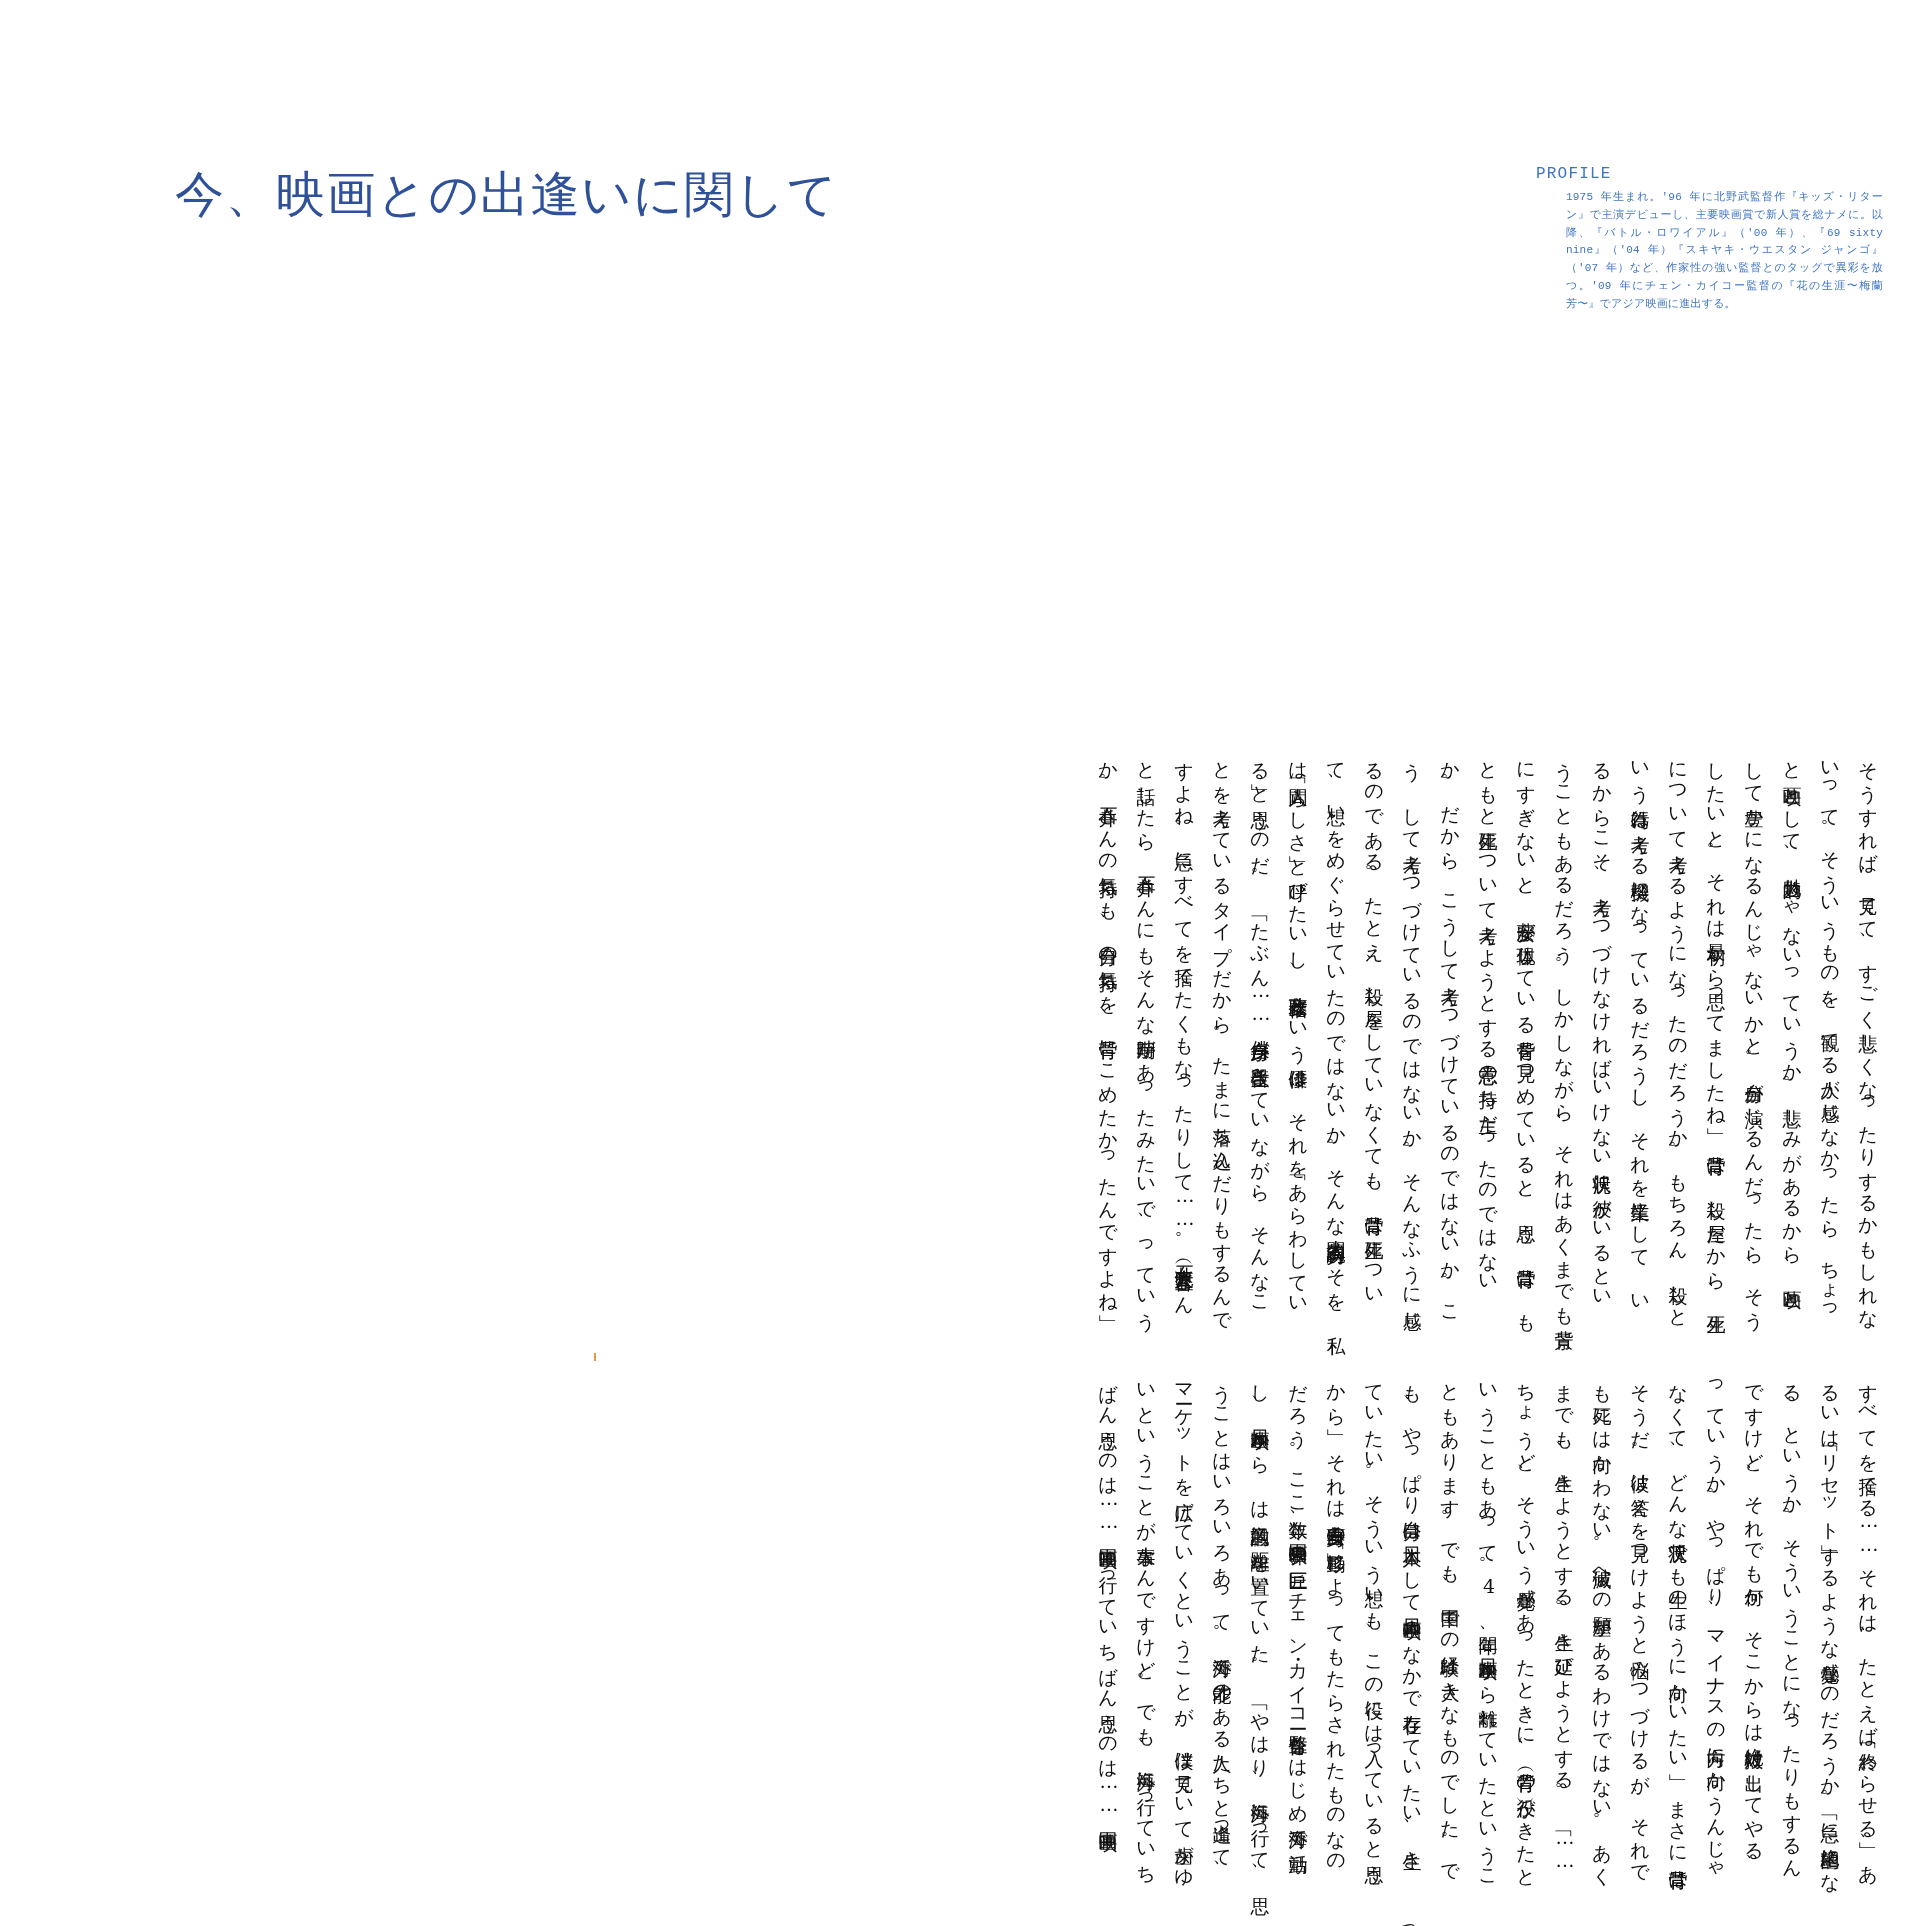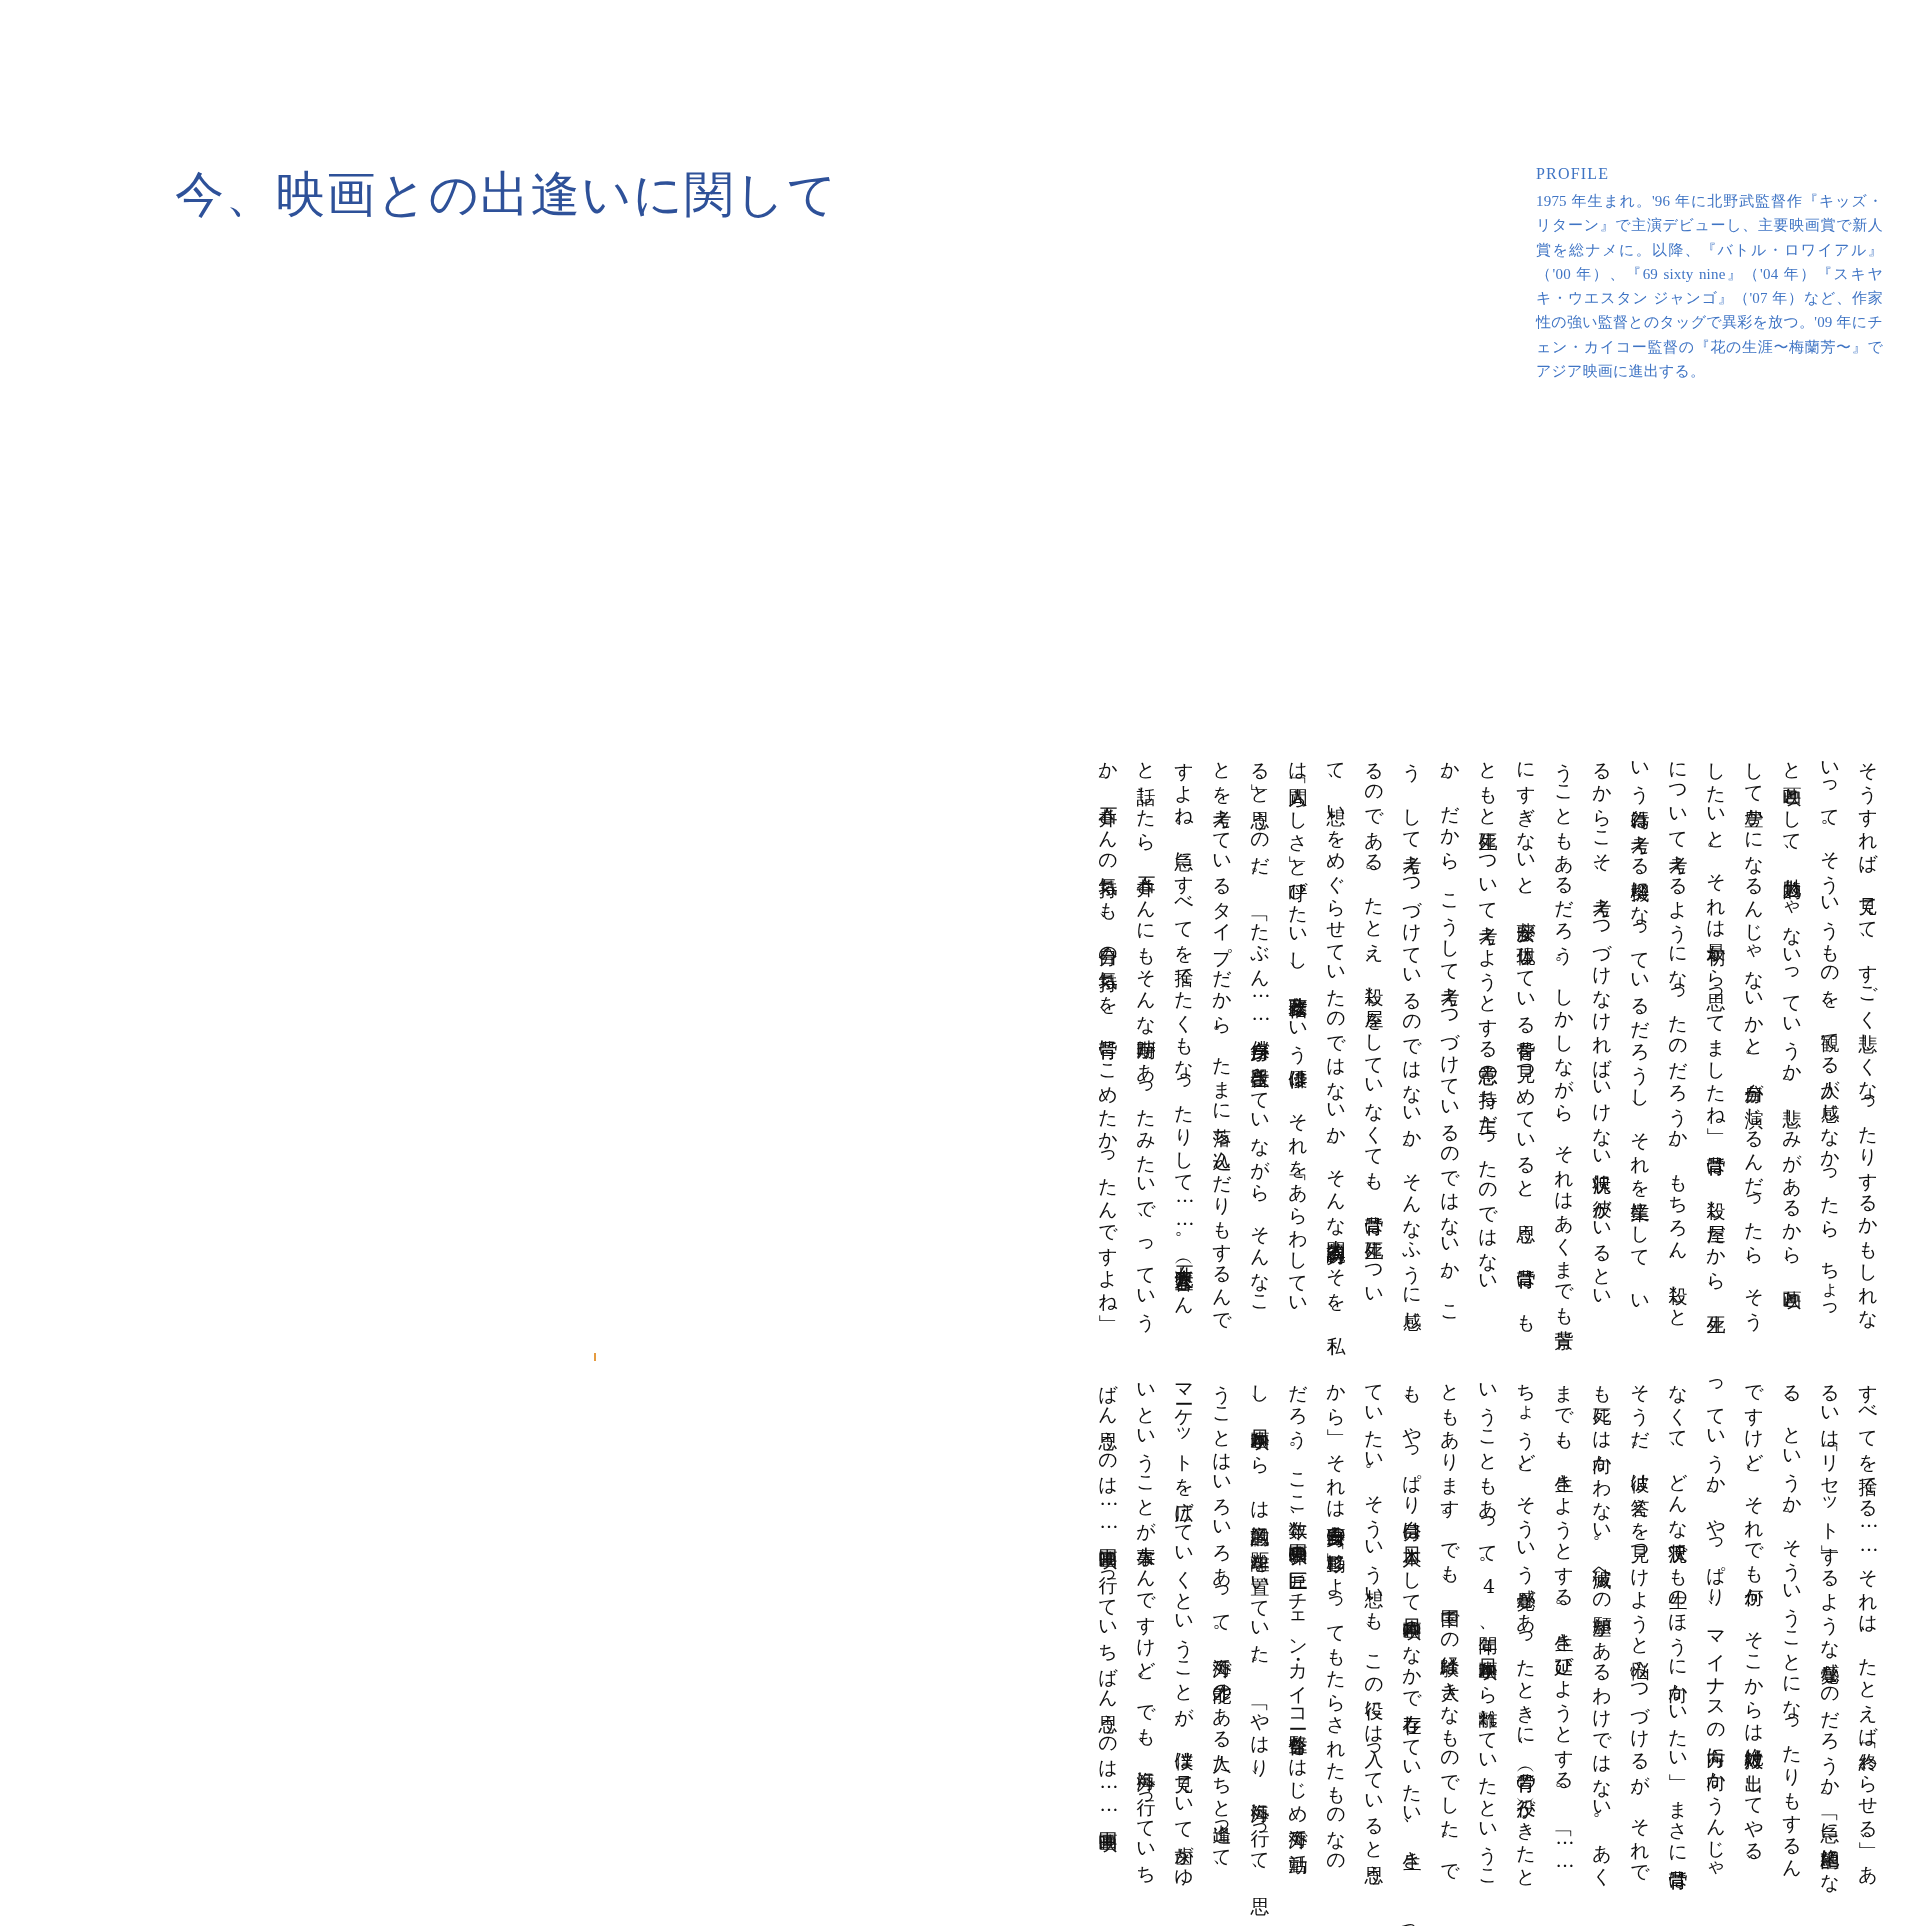--- a/index.html
+++ b/index.html
@@ -38,34 +38,35 @@
   }
   #headline .hl-line { display: block; }
 
   
   #profile {
     position: absolute;
     left: 1536px;
     top: 166px;
     width: 347px;
     color: #3f74c4;
-    font-family: Liberation Serif, serif;
+    font-family: Liberation Mono, monospace;
   }
   #profile .pf-title {
     font-size: 16px;
     letter-spacing: 1.2px;
     margin-bottom: 7px;
     line-height: 1;
   }
   #profile .pf-body {
-    font-size: 15px;
+    font-size: 11px;
     line-height: 1.62;
     text-align: justify;
     text-justify: inter-character;
     letter-spacing: 0.2px;
+    margin-left: 30px;
   }
 
   
   .vblock {
     position: absolute;
     writing-mode: vertical-rl;
     -webkit-writing-mode: vertical-rl;
     text-orientation: upright;
     font-family: "DejaVu Serif", "Liberation Serif", serif;
     font-size: 19px;

